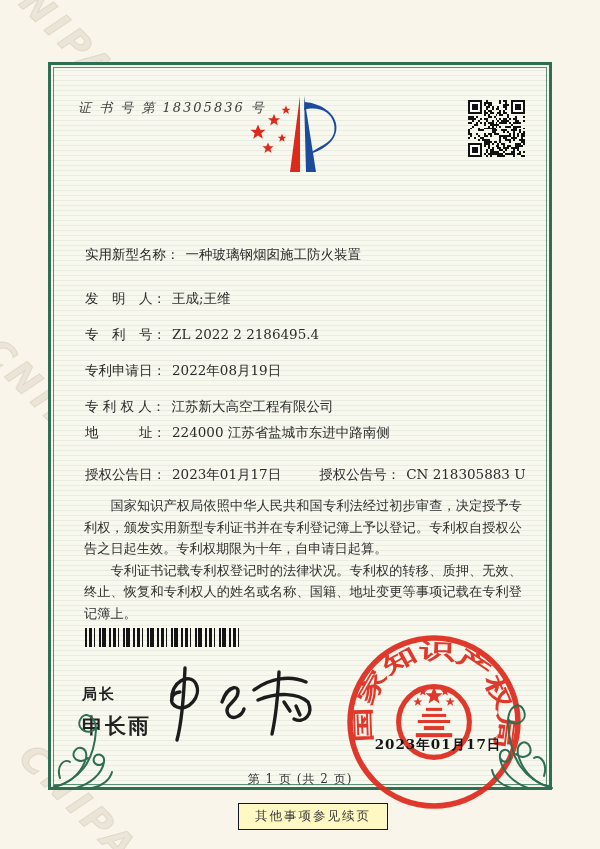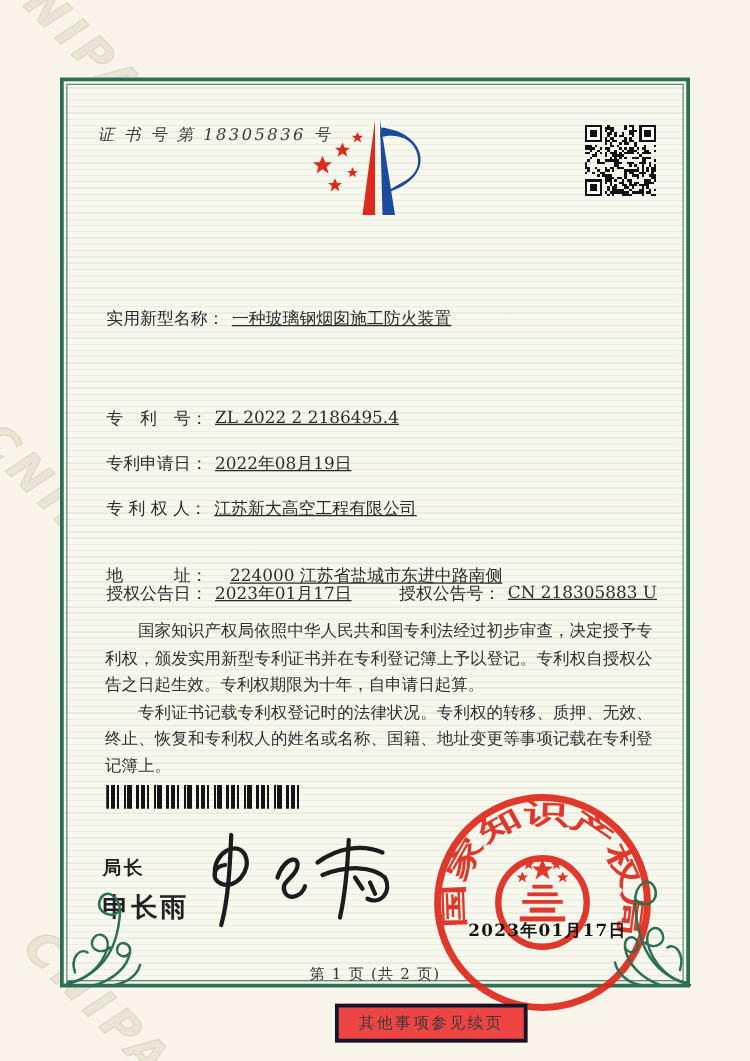--- a/index.html
+++ b/index.html
@@ -27,21 +27,21 @@
   }
   .cert-no{ position:absolute; left:78px; top:99px; font-size:13px; letter-spacing:2px; color:#3c3c3c;font-style:italic;}
   .logo{ position:absolute; left:238px; top:90px; }
   .qr{ position:absolute; left:468px; top:100px; }
   .title{
     position:absolute; left:0; right:0; top:179px; text-align:center;
     font-size:31px; font-weight:bold; letter-spacing:5px; color:#1d1d1d;
   }
   .row{ position:absolute; left:85px; font-size:13.5px; display:flex; white-space:pre; color:#2b2b2b;text-align:right;}
   .row .lab{ white-space:pre; }
-  .row .val{ margin-left:6px; white-space:pre;text-decoration:underline;}
+  .row .val{ margin-left:6px; white-space:pre;}
   .row2pair{ display:flex; }
   .pair2{ margin-left:38px; display:flex;}
   .paras{ position:absolute; left:84px; top:495px; width:438px; font-size:13.2px; line-height:21.5px; color:#303030; text-align:justify;}
   .paras p{ margin:0; text-indent:2em;}
   .barcode{
     position:absolute; left:85px; top:628px; width:157px; height:19px;
     background:repeating-linear-gradient(90deg,
       #141414 0 2px, transparent 2px 4px,
       #141414 4px 7px, transparent 7px 9px,
       #141414 9px 10px, transparent 10px 14px,
@@ -52,22 +52,22 @@
   .signer-name{ position:absolute; left:82px; top:712px; font-size:21px; font-weight:bold; color:#222; letter-spacing:2px;}
   .signature{ position:absolute; left:158px; top:660px; }
   .seal{ position:absolute; left:345px; top:633px; opacity:0.93;}
   .seal-date{
     position:absolute; left:358px; top:736px; width:160px; text-align:center;
     font-size:13.5px; font-weight:600; color:#141414; letter-spacing:1px; z-index:5;
   }
   .page-footer{ position:absolute; left:0; right:0; top:771px; text-align:center; font-size:12px; color:#333; letter-spacing:1px;}
   .continuation{
     position:absolute; left:calc(50% + 13px); top:803px; transform:translateX(-50%);
-    border:3px solid #0f172a; background:#ef4444; padding:4px 16px;
-    font-size:12.5px; color:#3a3a3a; letter-spacing:2px; white-space:nowrap;margin-left:32px;
+    border:1px solid #0f172a; background:#fef9c3; padding:4px 16px;
+    font-size:12.5px; color:#3a3a3a; letter-spacing:2px; white-space:nowrap;
   }
   .flourish{ position:absolute; z-index:3;}
   .fl-left{ left:46px; top:700px; }
   .fl-right{ left:462px; top:688px; transform:scaleX(-1); }
 </style>
 </head>
 <body>
 
 <div class="page">
 
@@ -401,30 +401,33 @@
       <rect x="24" y="2" width="3" height="3" fill="#111"></rect>
       <rect x="0" y="22" width="7" height="7" fill="#111"></rect>
       <rect x="1" y="23" width="5" height="5" fill="#fff"></rect>
       <rect x="2" y="24" width="3" height="3" fill="#111"></rect>
     </svg>
 
 
   <div class="row" style="top:246px;">
     <span class="lab">实用新型名称：</span><span class="val">一种玻璃钢烟囱施工防火装置</span>
   </div>
+  <div class="row" style="top:290px;">
+    <span class="lab">发　明　人：</span><span class="val">王成;王维</span>
+  </div>
   <div class="row" style="top:326px;">
     <span class="lab">专　利　号：</span><span class="val">ZL 2022 2 2186495.4</span>
   </div>
   <div class="row" style="top:362px;">
     <span class="lab">专利申请日：</span><span class="val">2022年08月19日</span>
   </div>
   <div class="row" style="top:398px;">
     <span class="lab">专 利 权 人：</span><span class="val">江苏新大高空工程有限公司</span>
   </div>
-  <div class="row" style="top:452px;gap:12px;">
+  <div class="row" style="top:424px;">
     <span class="lab">地　　　址：</span><span class="val">224000 江苏省盐城市东进中路南侧</span>
   </div>
   <div class="row row2pair" style="top:466px;">
     <span class="lab">授权公告日：</span><span class="val">2023年01月17日</span>
     <span class="pair2"><span class="lab">授权公告号：</span><span class="val">CN 218305883 U</span></span>
   </div>
 
   <div class="paras">
     <p>国家知识产权局依照中华人民共和国专利法经过初步审查，决定授予专利权，颁发实用新型专利证书并在专利登记簿上予以登记。专利权自授权公告之日起生效。专利权期限为十年，自申请日起算。</p>
     <p>专利证书记载专利权登记时的法律状况。专利权的转移、质押、无效、终止、恢复和专利权人的姓名或名称、国籍、地址变更等事项记载在专利登记簿上。</p>

